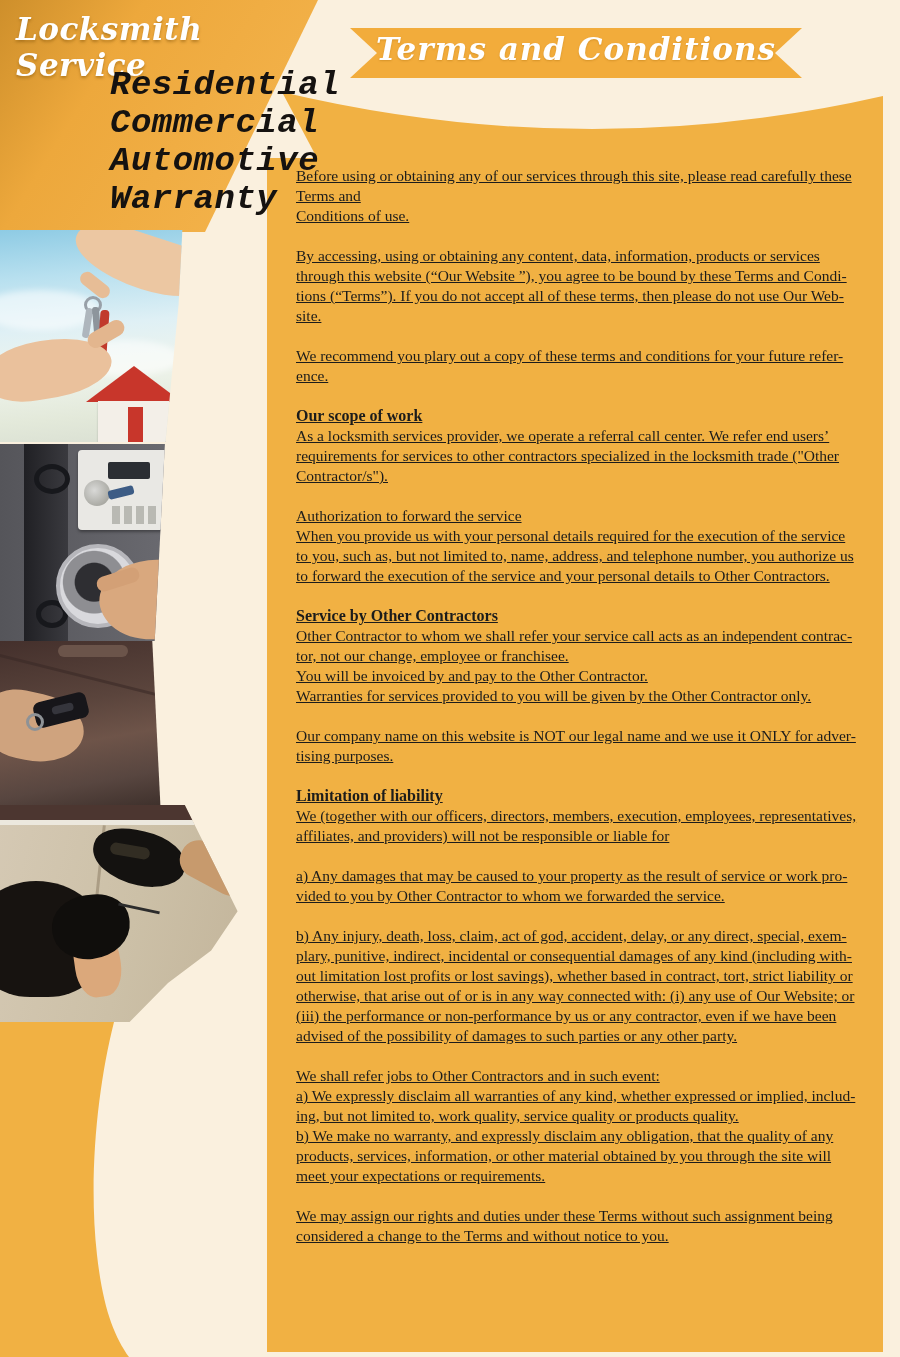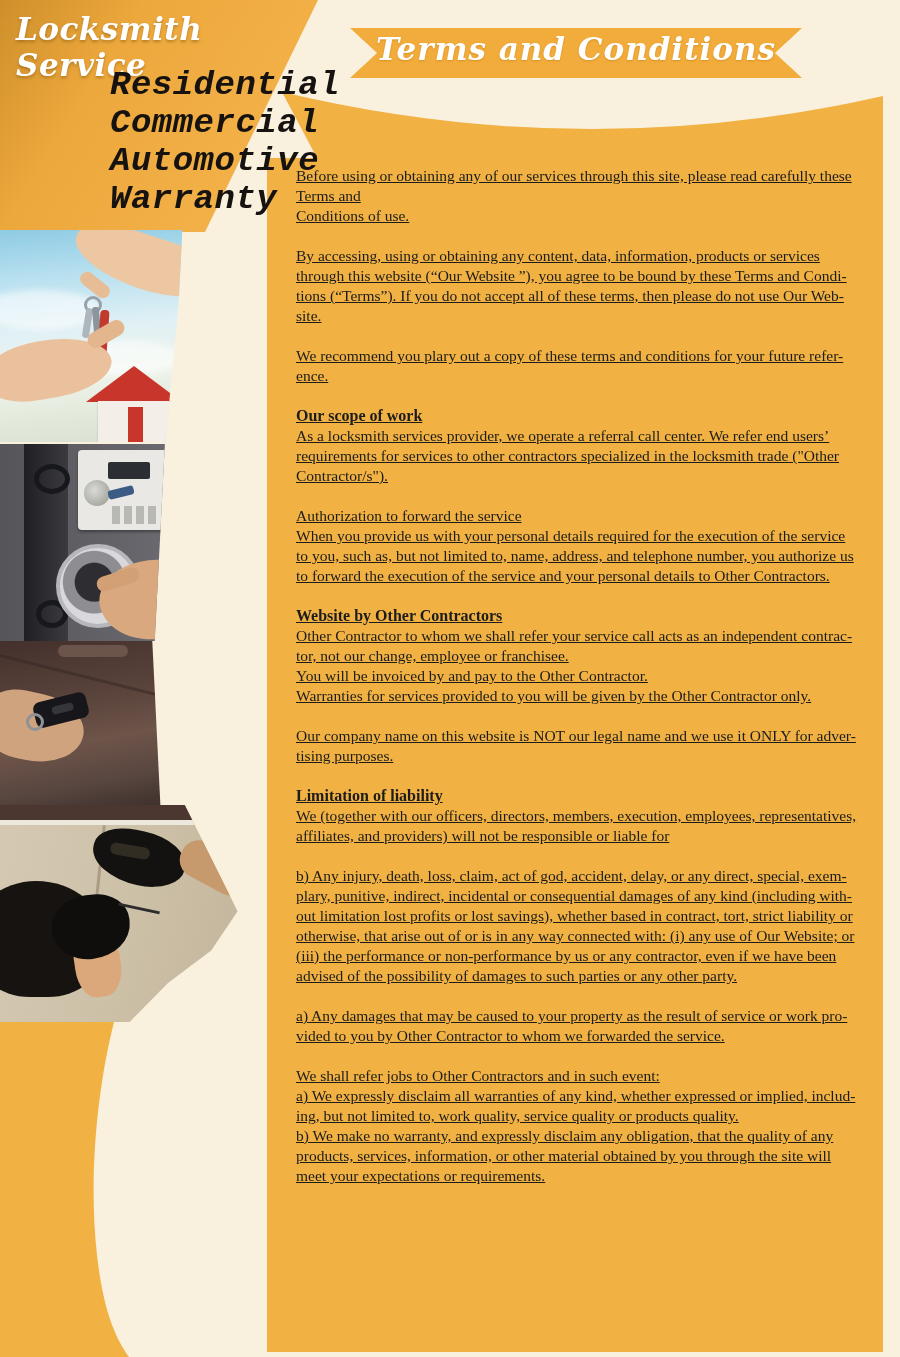--- a/index.html
+++ b/index.html
@@ -203,49 +203,51 @@
 
       <div class="block p">As a locksmith services provider, we operate a referral call center. We refer end users’
 requirements for services to other contractors specialized in the locksmith trade ("Other
 Contractor/s").</div>
 
       <div class="block p">Authorization to forward the service
 When you provide us with your personal details required for the execution of the service
 to you, such as, but not limited to, name, address, and telephone number, you authorize us
 to forward the execution of the service and your personal details to Other Contractors.</div>
 
-      <div class="block h">Website by Other Contractors</div>
+      <div class="block h">Service by Other Contractors</div>
 
       <div class="block p">Other Contractor to whom we shall refer your service call acts as an independent contrac-
 tor, not our change, employee or franchisee.
 You will be invoiced by and pay to the Other Contractor.
 Warranties for services provided to you will be given by the Other Contractor only.</div>
 
       <div class="block p">Our company name on this website is NOT our legal name and we use it ONLY for adver-
 tising purposes.</div>
 
       <div class="block h">Limitation of liability</div>
 
       <div class="block p">We (together with our officers, directors, members, execution, employees, representatives,
 affiliates, and providers) will not be responsible or liable for</div>
+
+      <div class="block p">a) Any damages that may be caused to your property as the result of service or work pro-
+vided to you by Other Contractor to whom we forwarded the service.</div>
 
       <div class="block p">b) Any injury, death, loss, claim, act of god, accident, delay, or any direct, special, exem-
 plary, punitive, indirect, incidental or consequential damages of any kind (including with-
 out limitation lost profits or lost savings), whether based in contract, tort, strict liability or
 otherwise, that arise out of or is in any way connected with: (i) any use of Our Website; or
 (iii) the performance or non-performance by us or any contractor, even if we have been
 advised of the possibility of damages to such parties or any other party.</div>
 
-      <div class="block p">a) Any damages that may be caused to your property as the result of service or work pro-
-vided to you by Other Contractor to whom we forwarded the service.</div>
-
 
       <div class="block p">We shall refer jobs to Other Contractors and in such event:
 a) We expressly disclaim all warranties of any kind, whether expressed or implied, includ-
 ing, but not limited to, work quality, service quality or products quality.
 b) We make no warranty, and expressly disclaim any obligation, that the quality of any
 products, services, information, or other material obtained by you through the site will
 meet your expectations or requirements.</div>
 
 
+      <div class="block p">We may assign our rights and duties under these Terms without such assignment being
+considered a change to the Terms and without notice to you.</div>
     </div>
 
 </div>
 
 </body></html>

